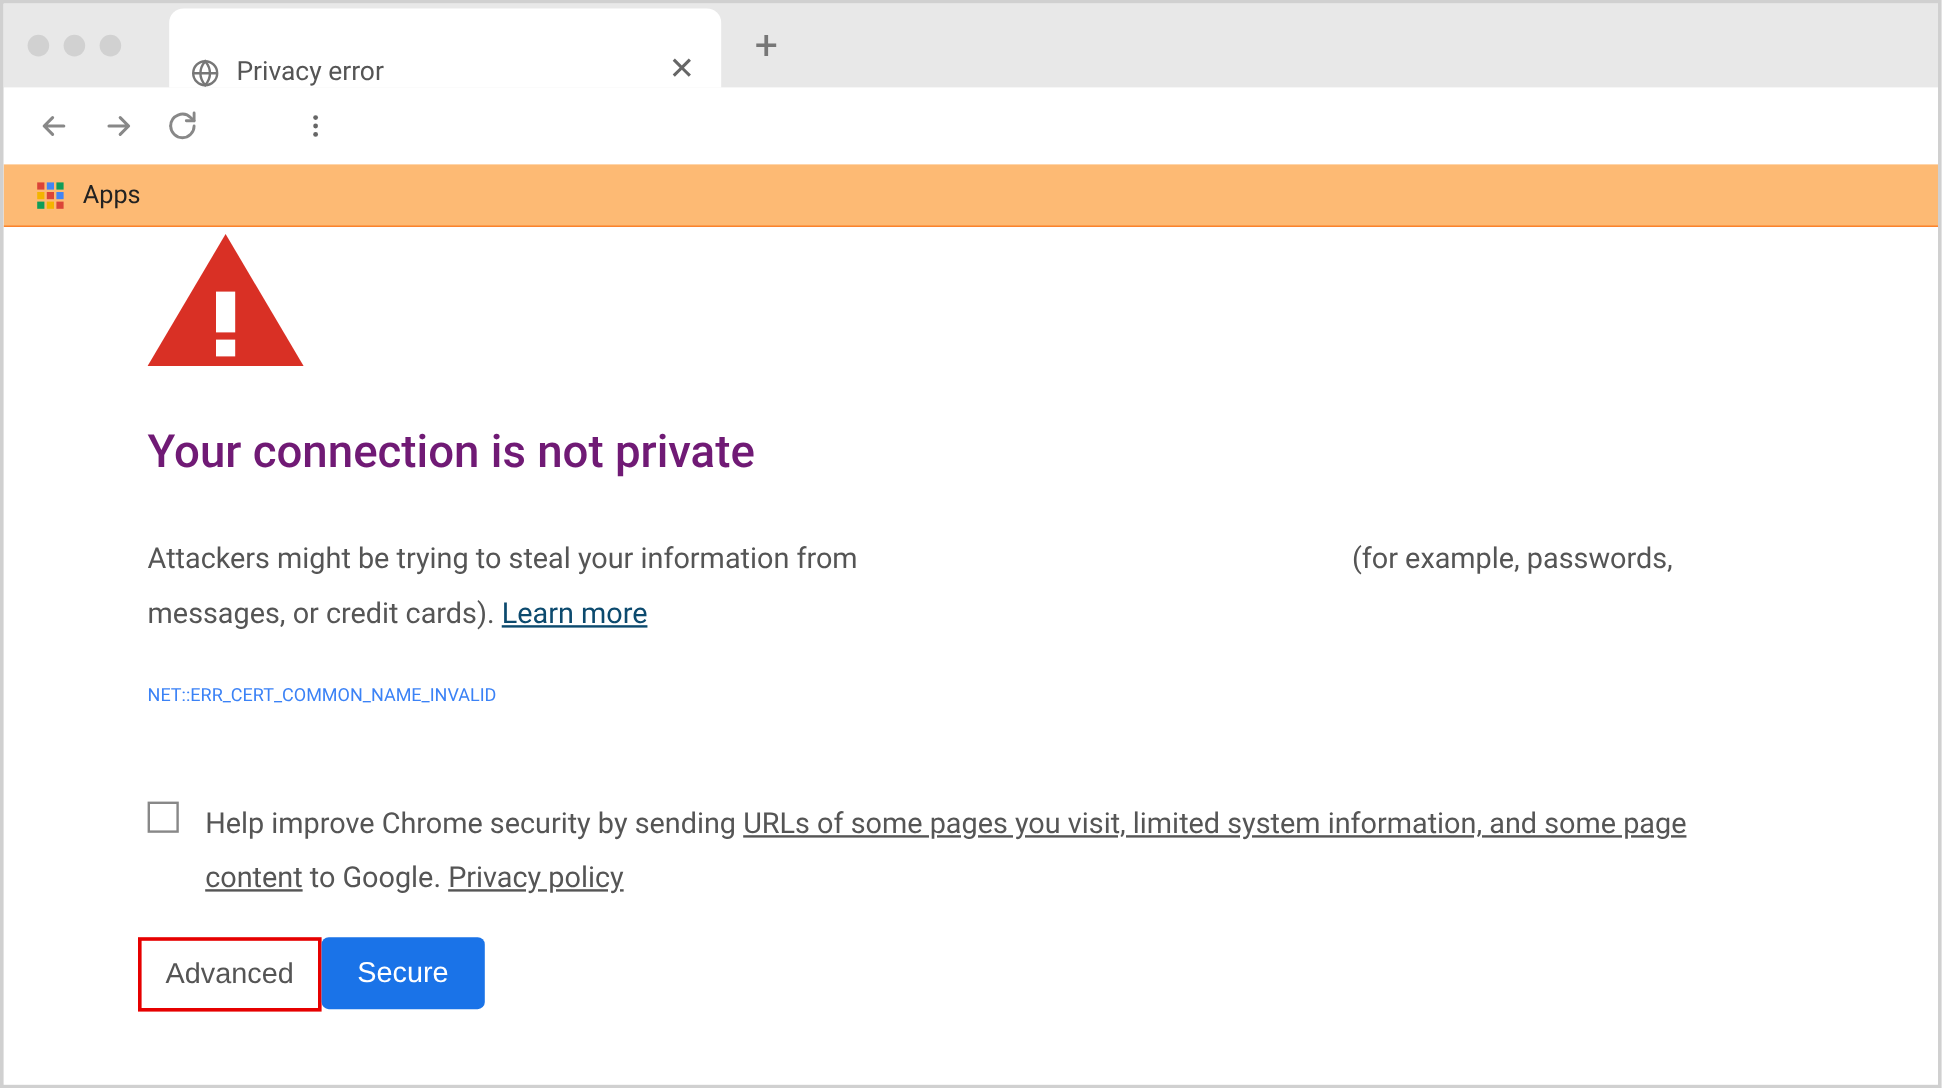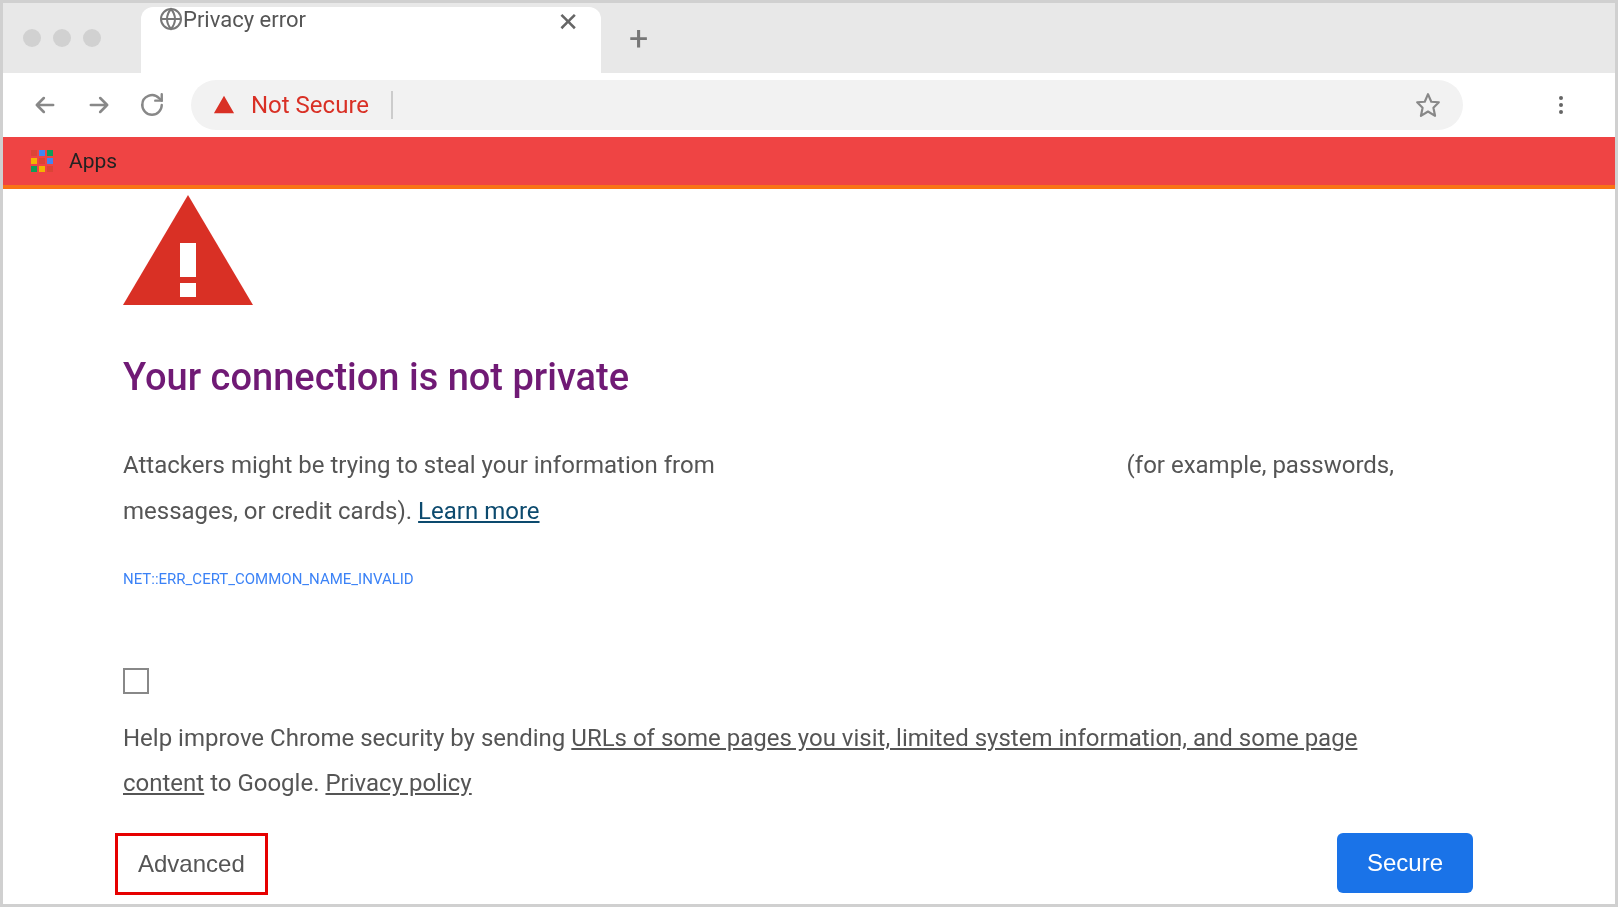--- a/index.html
+++ b/index.html
@@ -14,27 +14,28 @@
     .window { display: flex; flex-direction: column; height: 100%; }
     .tab-strip {
       display: flex; align-items: center;
       background: #e8e8e8;
       height: 70px;
       padding-left: 20px;
     }
     .traffic-lights { display: flex; gap: 12px; margin-right: 40px; }
     .dot { width: 18px; height: 18px; border-radius: 50%; background: #d1d1d1; }
     .tab {
-      display: flex; align-items: flex-start;
+      display: flex; align-items: flex-end;
       background: #fff;
       height: 66px;
       padding: 0 22px 0 18px;
       border-radius: 12px 12px 0 0;
       margin-top: 4px;
       min-width: 460px;
+      gap: 14px;
     }
     .tab .globe { color: #777; display: flex; }
     .tab .title { font-size: 22px; color: #555; flex: 1; }
     .tab .close-x { font-size: 26px; color: #666; cursor: pointer; }
     .new-tab { font-size: 34px; color: #777; margin-left: 28px; cursor: pointer; line-height: 1; }
     .toolbar {
       display: flex; align-items: center;
       background: #fff;
       height: 64px;
       padding: 0 28px;
@@ -51,24 +52,24 @@
       gap: 16px;
     }
     .warn-tri { color: #d93025; display:flex; }
     .not-secure { color: #d93025; font-size: 24px; }
     .cursor-bar { width: 2px; height: 28px; background: #ccc; margin-left: 6px; }
     .omni-spacer { flex: 1; }
     .star { color: #888; display:flex; cursor:pointer; }
     .menu-dots { color: #666; cursor:pointer; display:flex; margin-left: 60px; margin-right: 14px; }
     .bookmarks {
       display: flex; align-items: center;
-      background: #ef4444;
+      background: #fdba74;
       height: 52px;
       padding: 0 28px;
-      border-bottom: 4px solid #f97316;
+      border-bottom: 1px solid #f97316;
       gap: 16px;
     }
     .apps-icon {
       width: 22px; height: 22px;
       display: grid; grid-template-columns: repeat(3,1fr); grid-template-rows: repeat(3,1fr);
       gap: 2px;
     }
     .apps-icon span:nth-child(1){background:#db4437}
     .apps-icon span:nth-child(2){background:#4285f4}
     .apps-icon span:nth-child(3){background:#0f9d58}
@@ -95,25 +96,25 @@
     }
     .big-warn .bang-dot {
       position: absolute; top: 88px; left: -8px;
       width: 16px; height: 14px; background: #fff;
     }
     h1 { font-size: 38px; font-weight: 500; color: #701a75; margin-bottom: 44px; }
     .body-text { font-size: 24px; color: #555; line-height: 1.9; max-width: 1300px; }
     .body-text a { color: #0c4a6e; text-decoration: underline; cursor:pointer; }
     .gap-site { display:inline-block; width: 400px; }
     .err-code { font-size: 15px; color: #3b82f6; margin-top: 36px; }
-    .chk-row { display:flex; gap: 22px; margin-top: 76px; max-width: 1310px; flex-direction: column; }
+    .chk-row { display:flex; gap: 22px; margin-top: 76px; max-width: 1310px; }
     .chk { width: 26px; height: 26px; border: 2px solid #888; flex-shrink:0; margin-top: 4px; cursor:pointer; }
     .chk-text { font-size: 24px; color: #555; line-height: 1.85; }
     .chk-text a { color: #555; text-decoration: underline; cursor:pointer; }
-    .btn-row { display:flex; justify-content: space-between; align-items:flex-start; margin-top: 28px; width: 1350px; }
+    .btn-row { display:flex; align-items:flex-start; margin-top: 28px; width: 1350px; }
     .adv-btn {
       border: 3px solid #e60000;
       background: #fff;
       padding: 14px 20px;
       font-size: 24px; color: #555;
       cursor: pointer;
       margin-left: -8px;
     }
     .reload-btn {
       background: #1a73e8; color: #fff;
@@ -157,35 +158,20 @@
           <path d="M5 12h14M13 6l6 6-6 6"></path>
         </svg>
     </span>
     <span class="nav-btn">
       <svg width="26" height="26" viewBox="0 0 24 24" fill="none" stroke="currentColor" stroke-width="2.2" stroke-linecap="round" stroke-linejoin="round">
           <path d="M21 2v6h-6"></path>
           <path d="M3 12a9 9 0 0 1 15.5-6.3L21 8"></path>
           <path d="M21 12a9 9 0 0 1-18 0"></path>
         </svg>
     </span>
-    <div class="omnibox">
-      <span class="warn-tri">
-        <svg width="22" height="22" viewBox="0 0 24 24" fill="currentColor">
-            <path d="M12 2L1 21h22L12 2zm1 15h-2v2h2v-2zm0-7h-2v5h2v-5z"></path>
-          </svg>
-      </span>
-      <span class="not-secure">Not Secure</span>
-      <span class="cursor-bar"></span>
-      <span class="omni-spacer"></span>
-      <span class="star">
-        <svg width="26" height="26" viewBox="0 0 24 24" fill="none" stroke="currentColor" stroke-width="2" stroke-linejoin="round">
-            <polygon points="12 2 15 9 22 9.5 17 14.5 18.5 22 12 18 5.5 22 7 14.5 2 9.5 9 9"></polygon>
-          </svg>
-      </span>
-    </div>
     <span class="menu-dots">
       <svg width="24" height="24" viewBox="0 0 24 24" fill="currentColor">
           <circle cx="12" cy="5" r="2"></circle>
           <circle cx="12" cy="12" r="2"></circle>
           <circle cx="12" cy="19" r="2"></circle>
         </svg>
     </span>
   </div>
 
   <div class="bookmarks">

